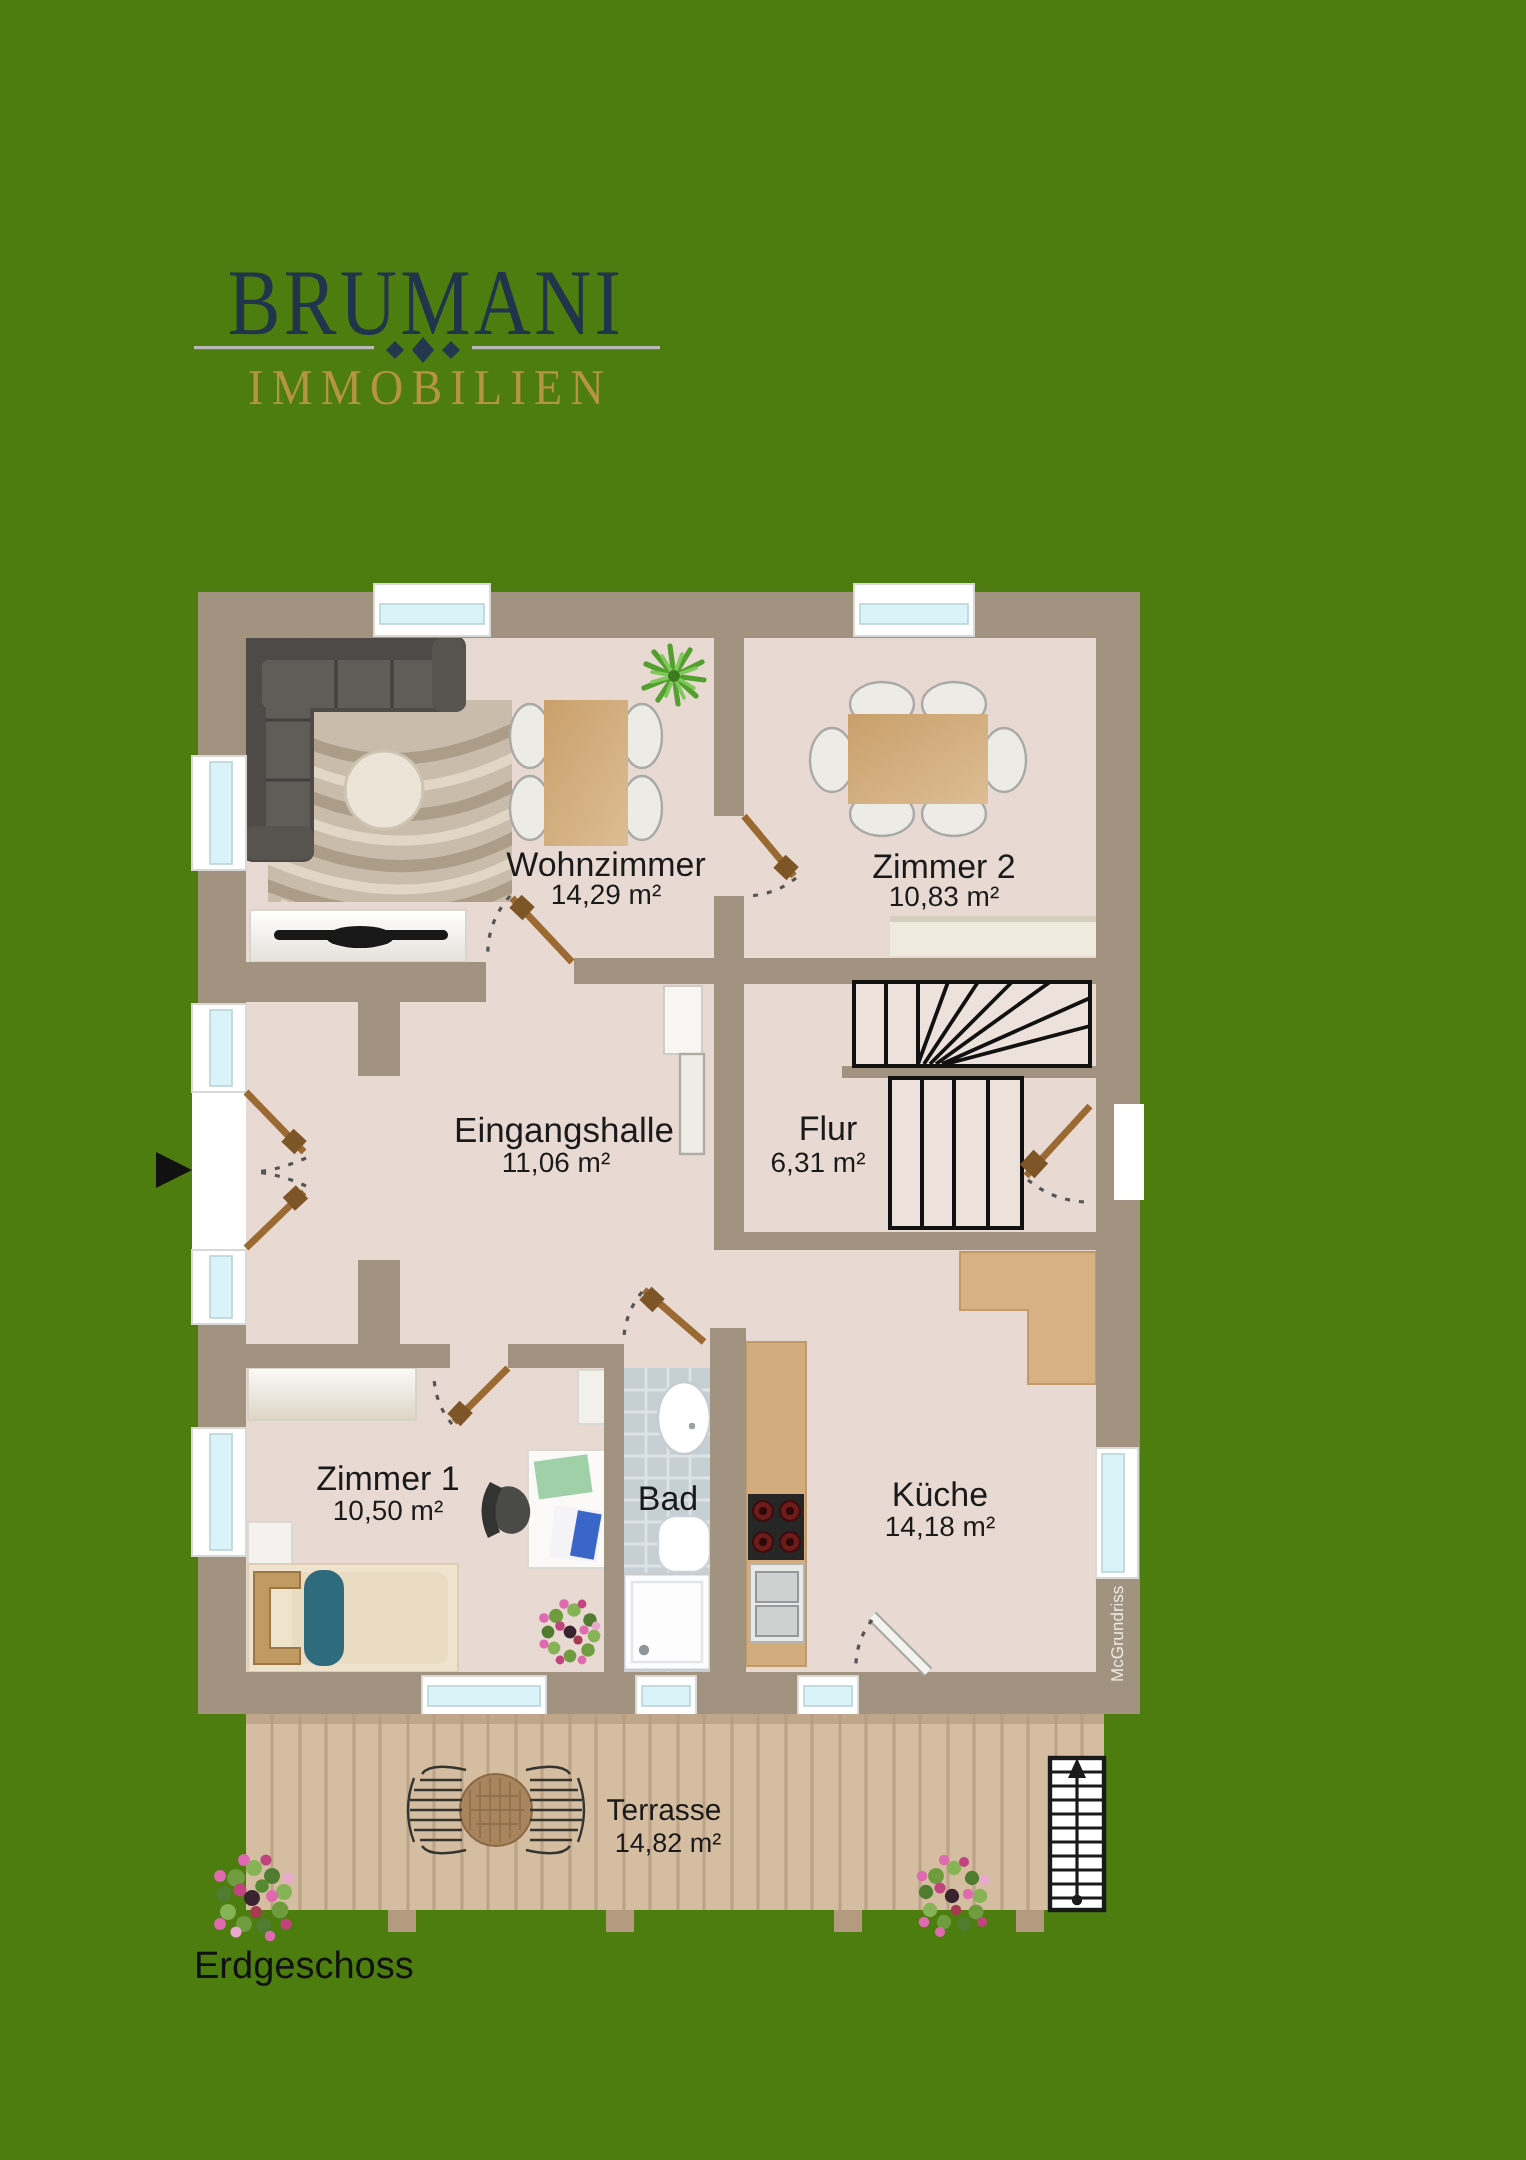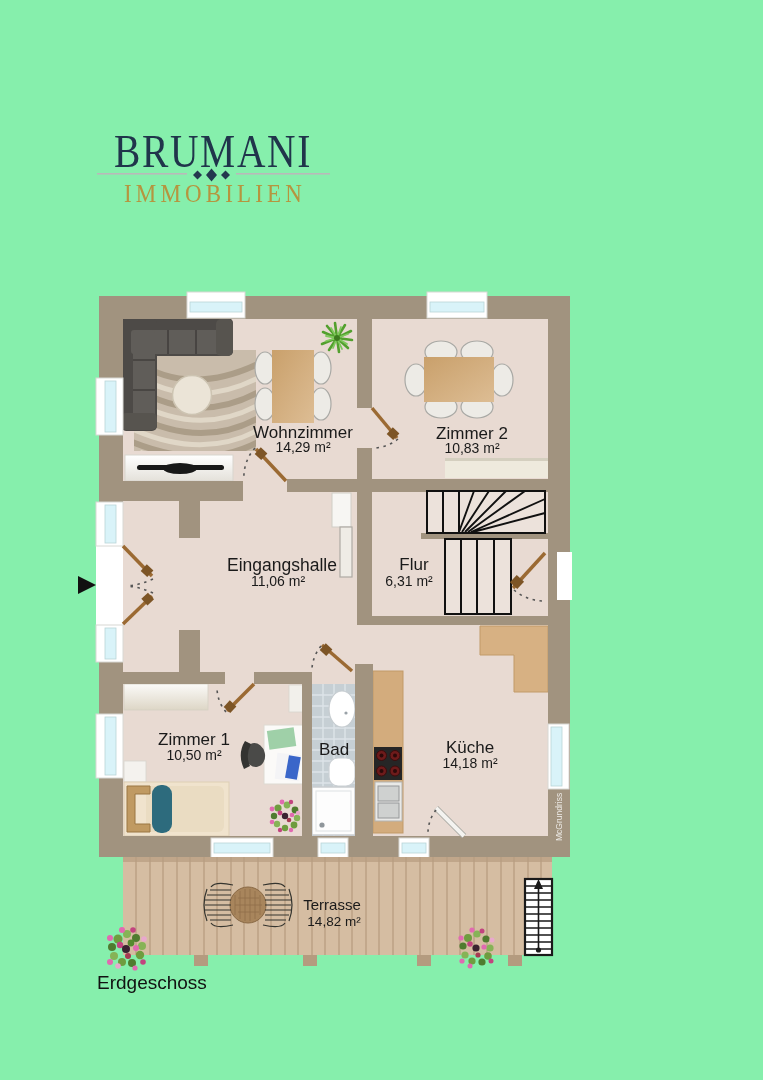--- a/index.html
+++ b/index.html
@@ -1,16 +1,16 @@
 <!DOCTYPE html>
 <html><head>
 <meta charset="utf-8">
 <style>
   html,body{margin:0;padding:0;background:#ffffff;}
-  #page{position:relative;width:763px;height:1080px;background:#86efac;overflow:hidden;
+  #page{position:relative;width:763px;height:1080px;background:#4d7c0f;overflow:hidden;
         font-family:"Liberation Sans", sans-serif;}
   svg text{font-family:"Liberation Sans", sans-serif;}
   .logo-brumani{font-family:"Liberation Serif", serif;}
 </style>
 </head>
 <body>
 <div id="page">
 <svg width="763" height="1080" viewBox="0 0 763 1080">
 
 <text transform="translate(213,167) scale(0.84,1)" text-anchor="middle" class="logo-brumani" font-size="47" letter-spacing="2" fill="#20354b">BRUMANI</text>

